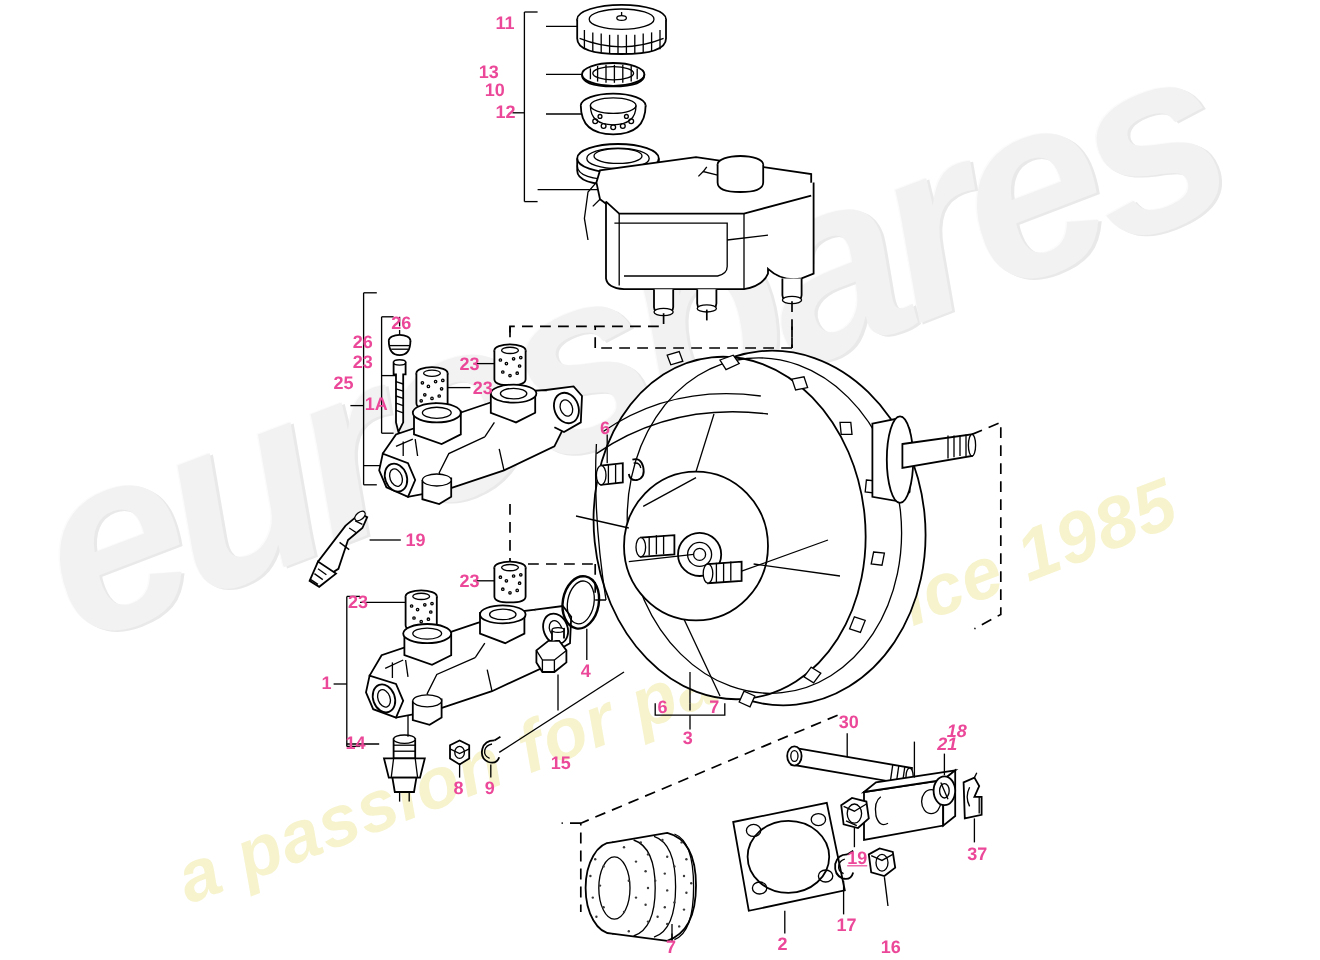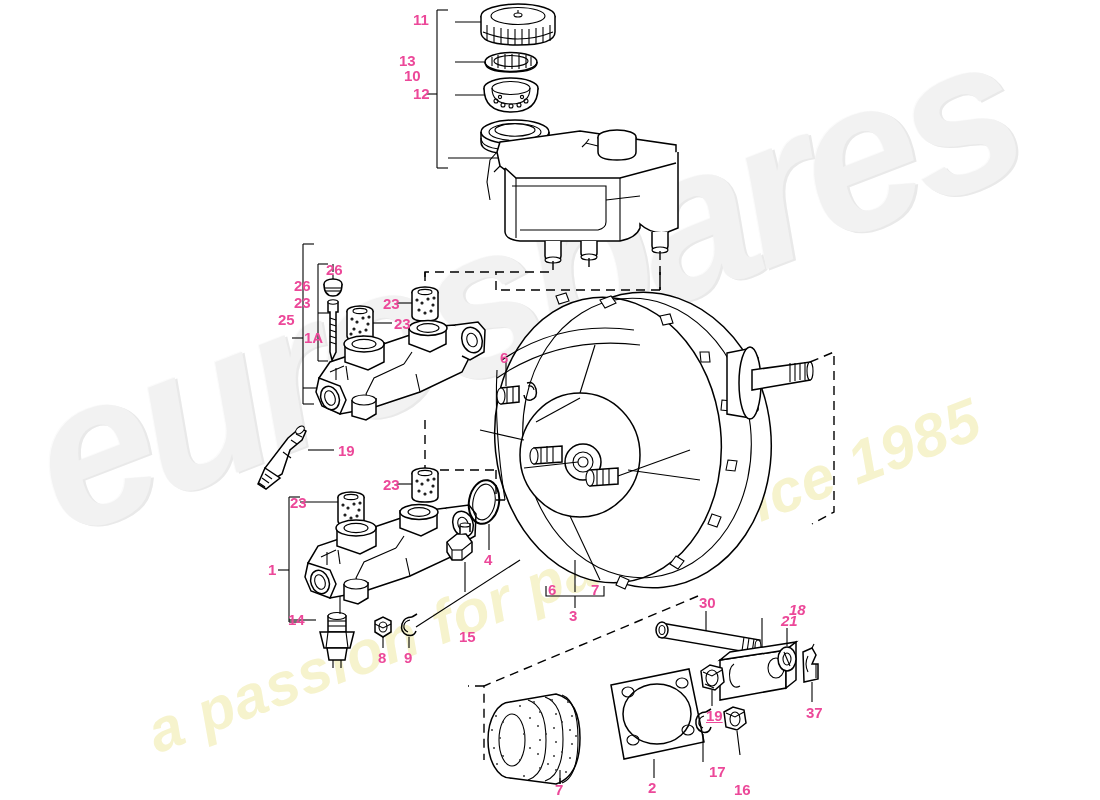--- a/index.html
+++ b/index.html
@@ -668,17 +668,17 @@
   <div class="lbl" style="left:548px;top:582px;">6</div>
   <div class="lbl" style="left:591px;top:582px;">7</div>
   <div class="lbl" style="left:569px;top:608px;">3</div>
 
   <div class="lbl" style="left:699px;top:595px;">30</div>
   <div class="lbl" style="left:789px;top:602px;font-style:italic;">18</div>
   <div class="lbl" style="left:781px;top:613px;font-style:italic;">21</div>
   <div class="lbl" style="left:806px;top:705px;">37</div>
   <div class="lbl" style="left:706px;top:708px;text-decoration:underline;">19</div>
   <div class="lbl" style="left:734px;top:782px;">16</div>
-  <div class="lbl" style="left:697px;top:764px;margin-left:12px;">17</div>
+  <div class="lbl" style="left:697px;top:764px;">17</div>
   <div class="lbl" style="left:648px;top:780px;">2</div>
   <div class="lbl" style="left:555px;top:782px;">7</div>
 
 </div>
 
 </body></html>

